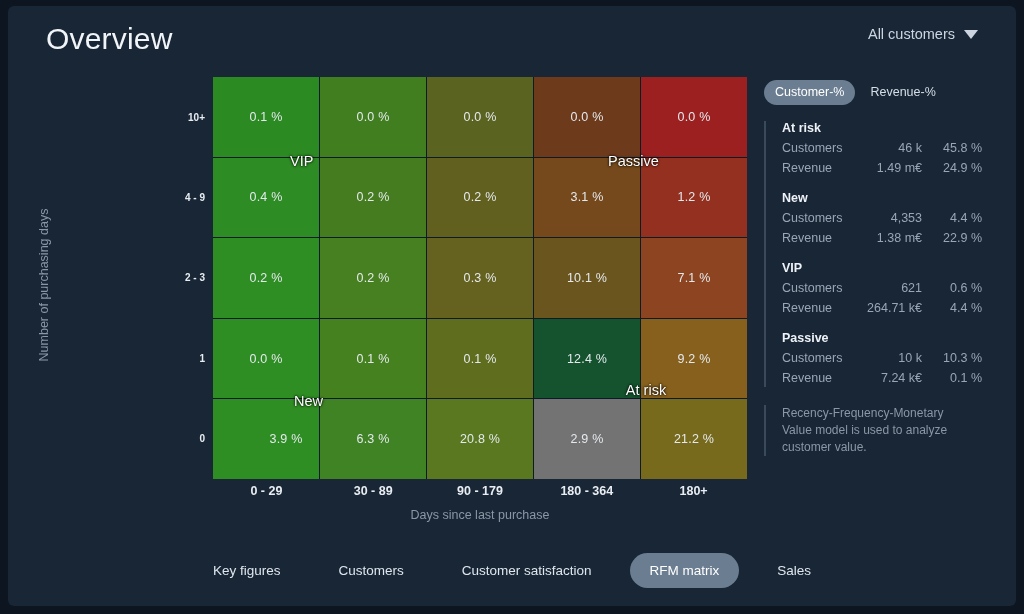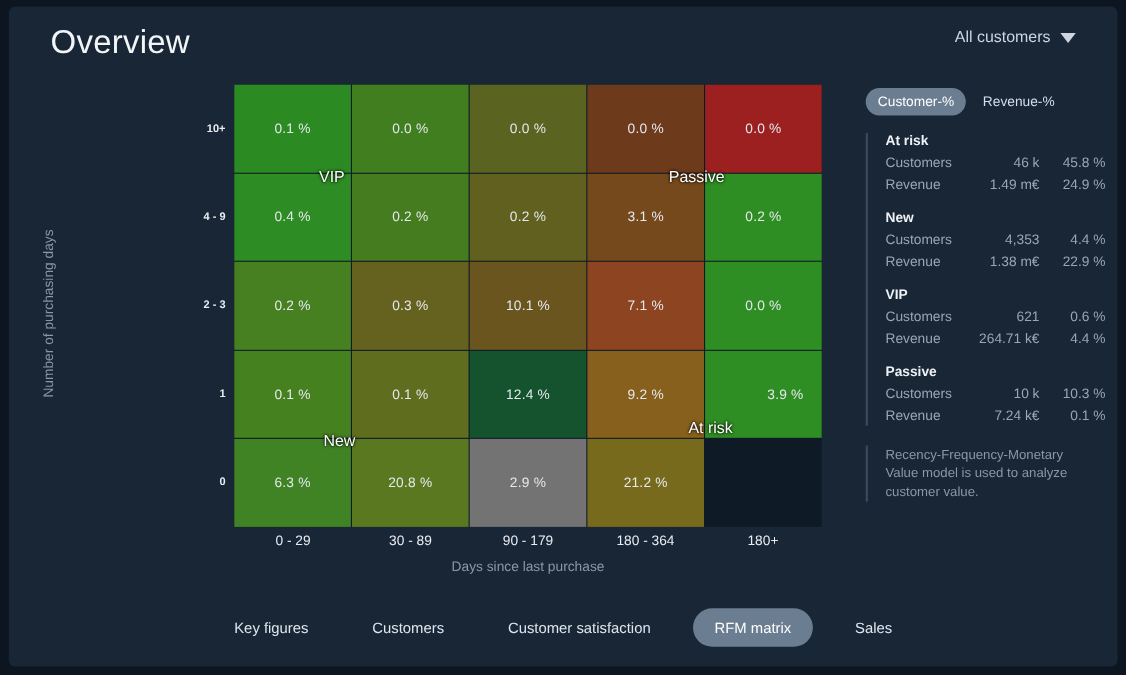--- a/index.html
+++ b/index.html
@@ -103,21 +103,21 @@
     position: absolute;
     left: 205px;
     top: 478px;
     width: 534px;
     display: grid;
     grid-template-columns: repeat(5, 1fr);
   }
   .xlabels div {
     text-align: center;
     font-size: 12.5px;
-    font-weight: 400;
+    font-weight: 700;
     color: #e9edf2;
   }
   .xaxis-title {
     position: absolute;
     left: 205px;
     top: 502px;
     width: 534px;
     text-align: center;
     font-size: 12.5px;
     color: #8b97a5;
@@ -139,21 +139,21 @@
     font-weight: 400;
     text-shadow: 0 0 3px rgba(0,0,0,.85), 0 0 2px rgba(0,0,0,.85);
     pointer-events: none;
     text-align: center;
     line-height: 1.12;
   }
 
   
   .side {
     position: absolute;
-    left: 779px;
+    left: 756px;
     top: 74px;
     width: 222px;
   }
   .toggle-row {
     display: flex;
     align-items: center;
     gap: 4px;
     margin-left: 0px;
   }
   .toggle {
@@ -275,20 +275,23 @@
         </div>
         <div class="cell" style="background: rgb(68, 124, 31);">
           <span>0.2 %</span>
         </div>
         <div class="cell" style="background: rgb(97, 96, 31);">
           <span>0.2 %</span>
         </div>
         <div class="cell" style="background: rgb(117, 73, 28);">
           <span>3.1 %</span>
         </div>
+        <div class="cell" style="background: rgb(148, 48, 32);">
+          <span>1.2 %</span>
+        </div>
         <div class="cell" style="background: rgb(47, 142, 35);">
           <span>0.2 %</span>
         </div>
         <div class="cell" style="background: rgb(71, 128, 32);">
           <span>0.2 %</span>
         </div>
         <div class="cell" style="background: rgb(101, 97, 30);">
           <span>0.3 %</span>
         </div>
         <div class="cell" style="background: rgb(107, 85, 30);">

